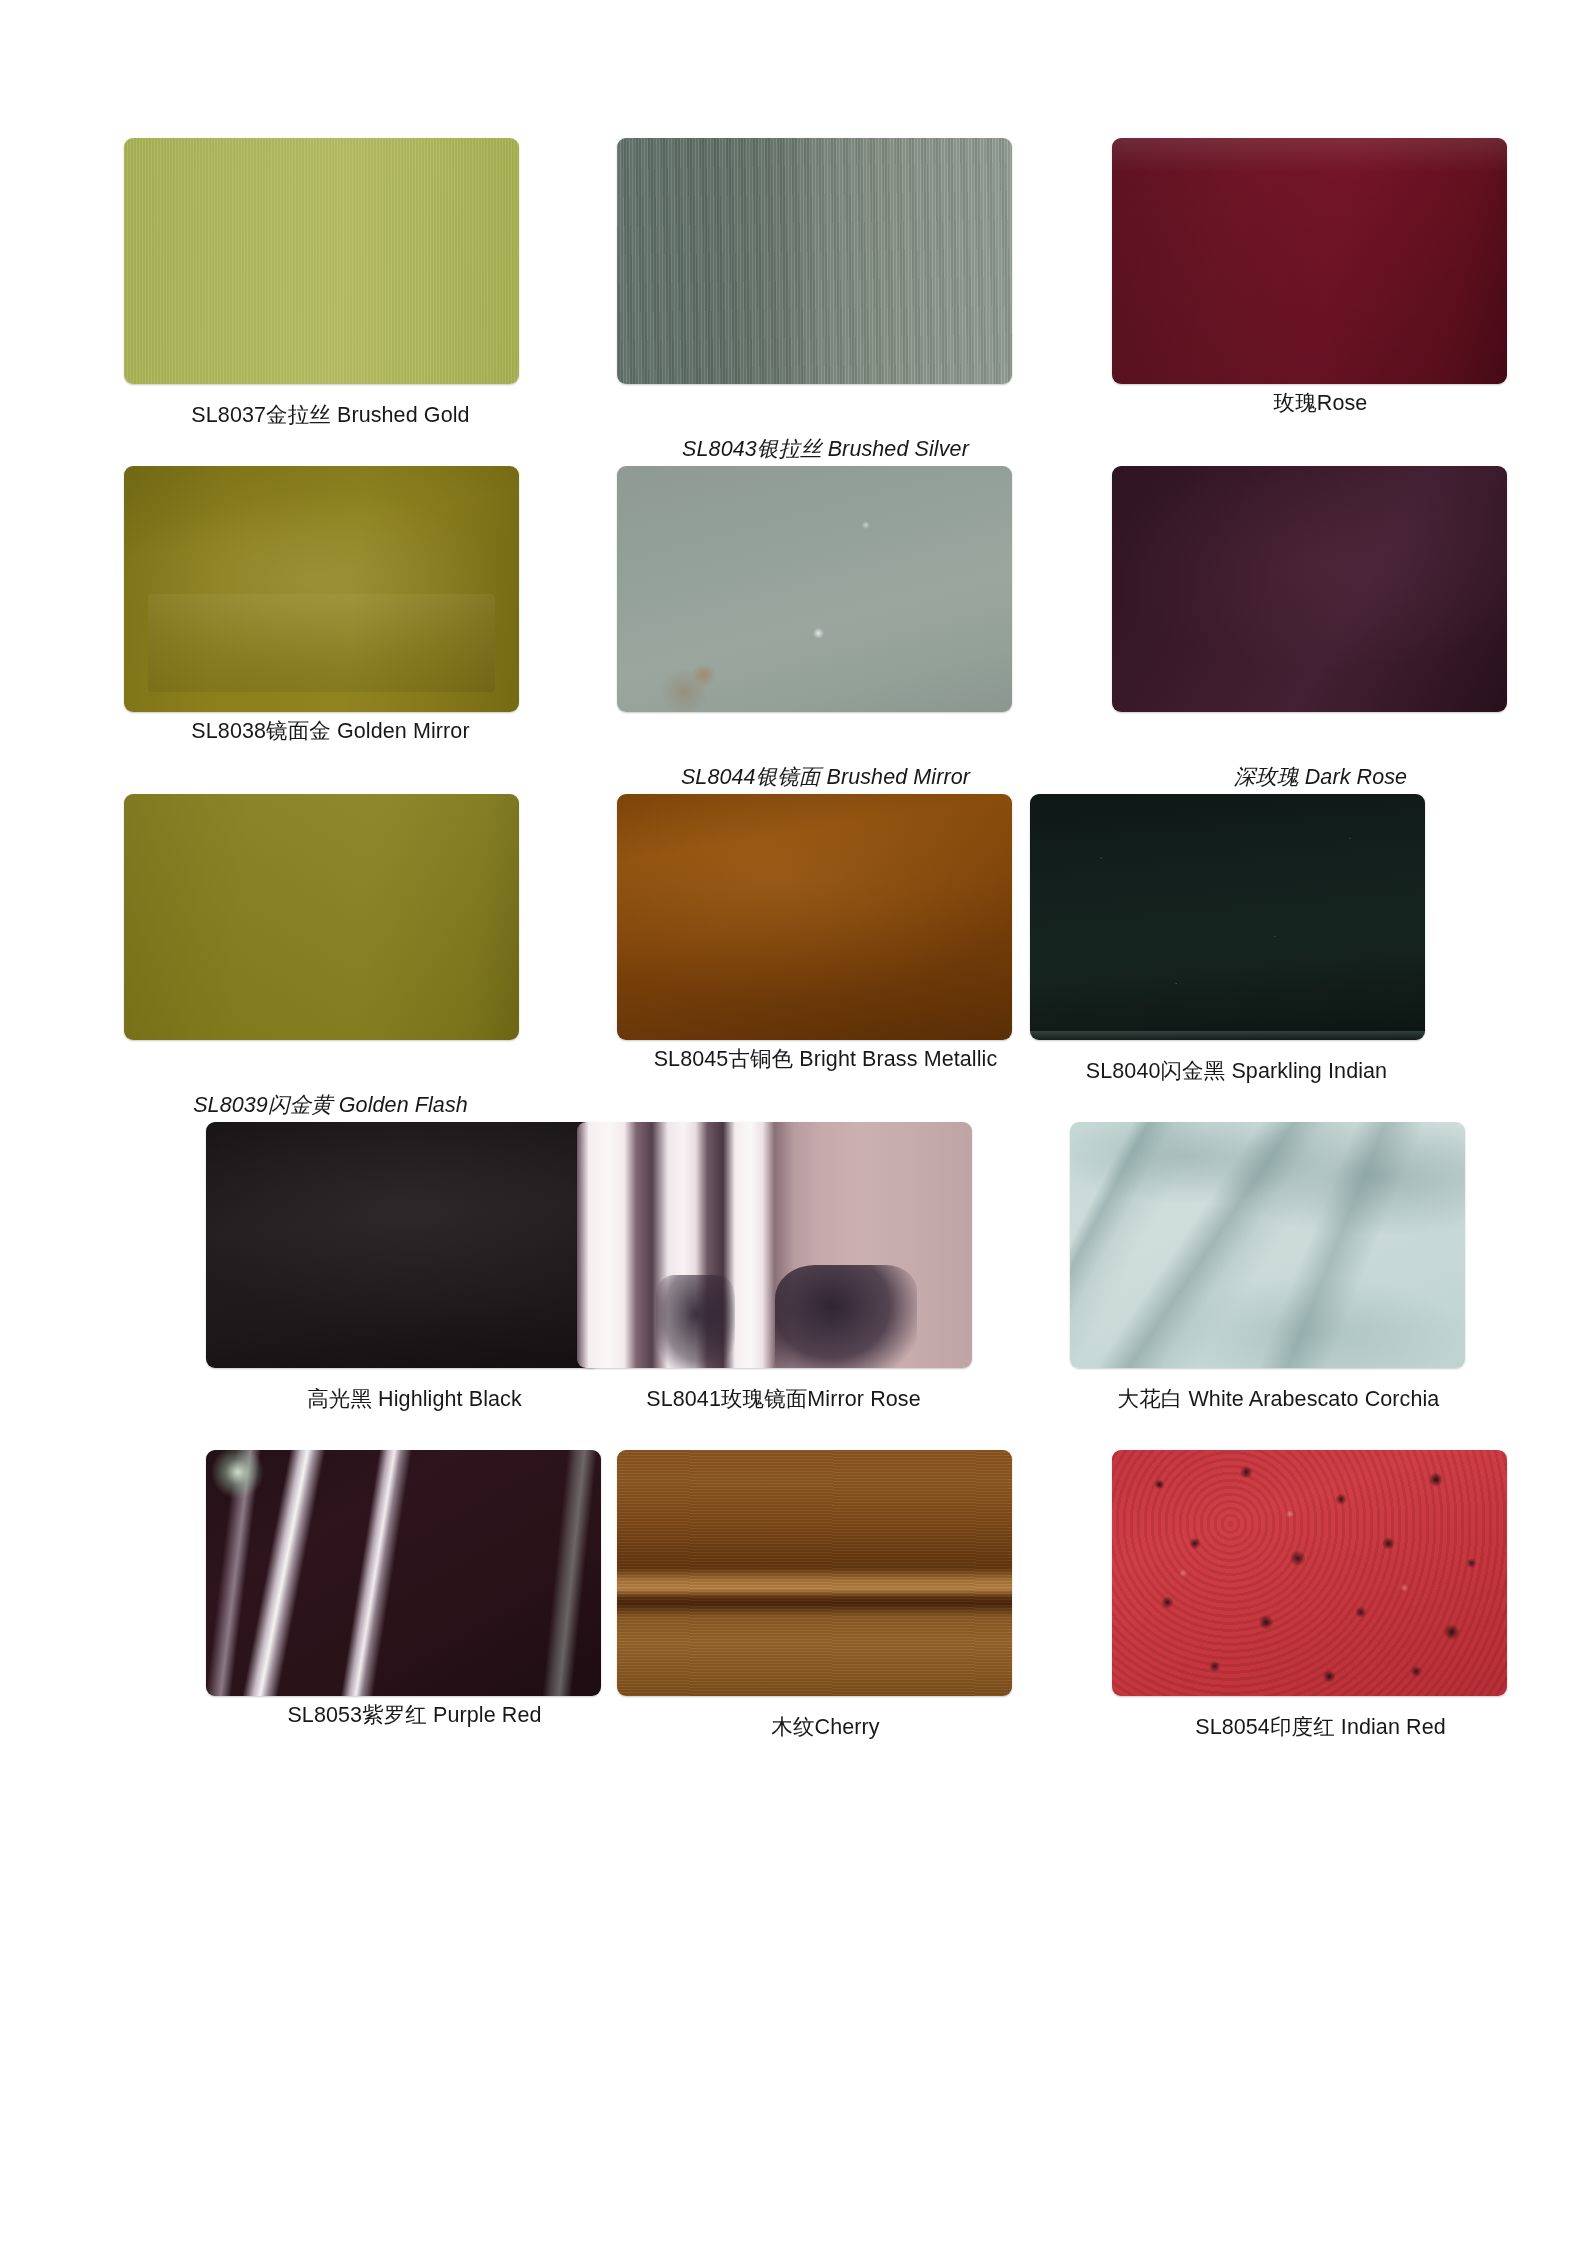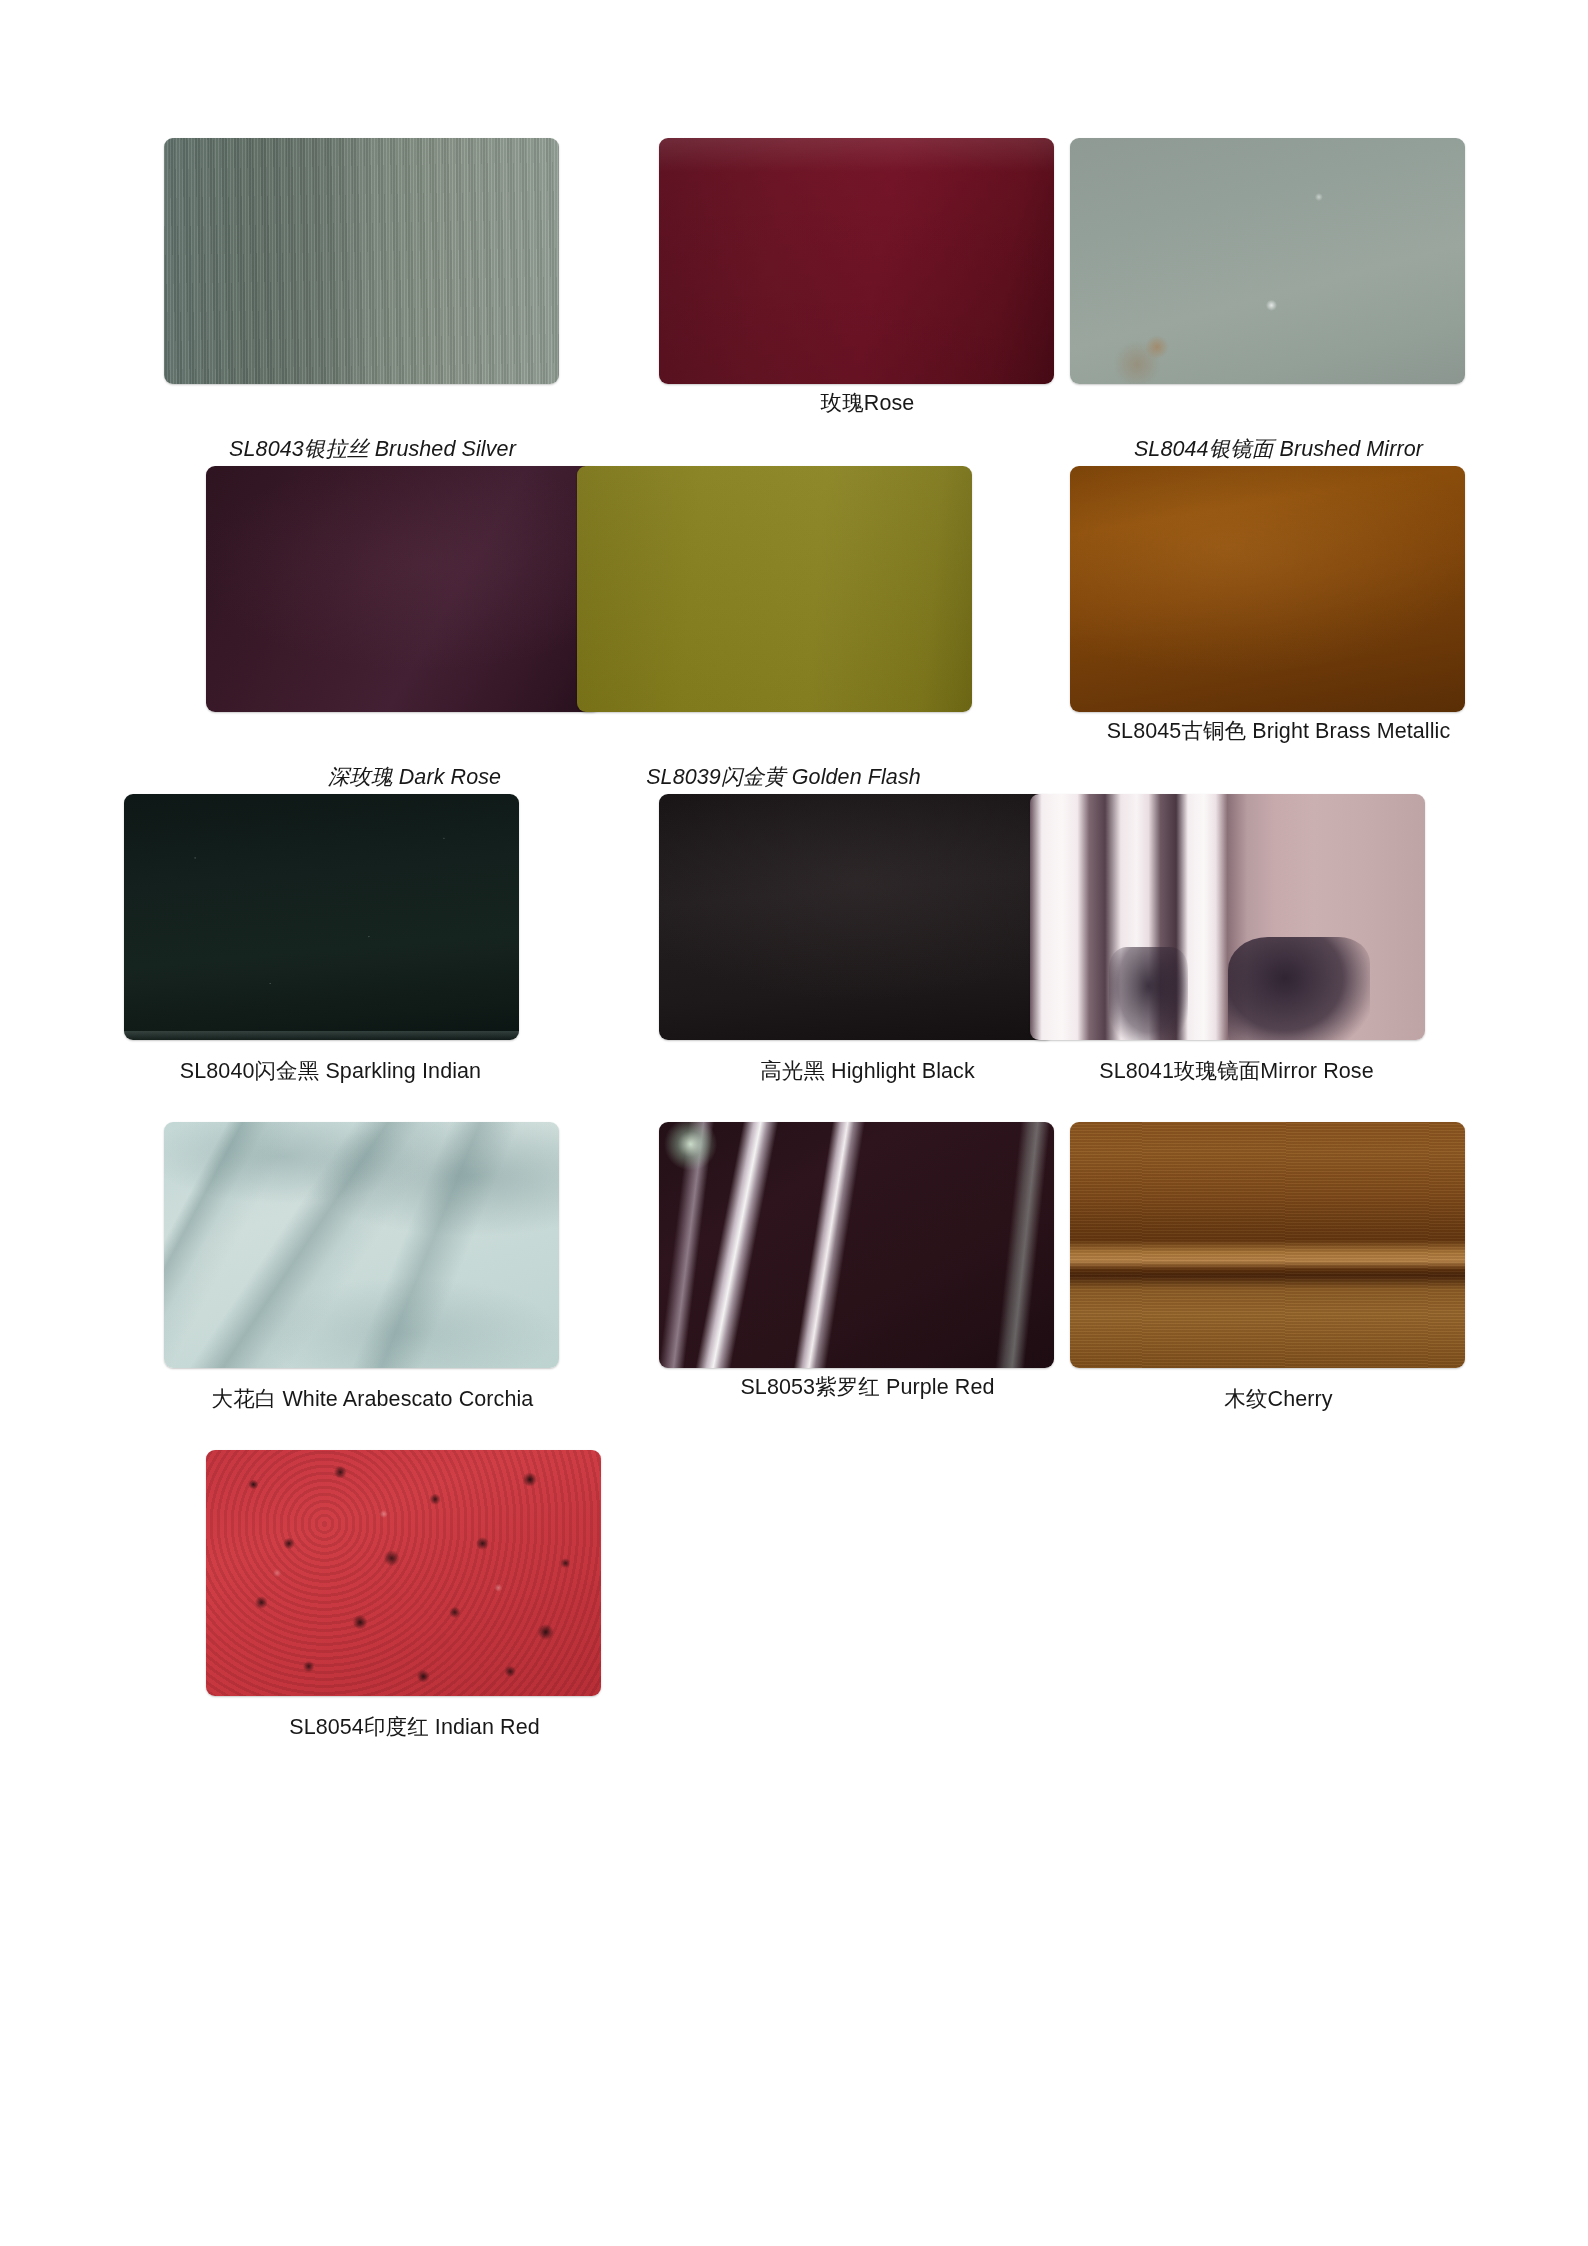--- a/index.html
+++ b/index.html
@@ -315,39 +315,55 @@
         rgba(220,70,75,0.10) 3px, rgba(220,70,75,0.10) 7px),
       linear-gradient(160deg, #c43540 0%, #cf3d45 30%, #c3343d 62%, #b32c35 100%);
   }
 </style>
 </head>
 <body>
 
 <div class="sheet">
   <div class="grid">
 
+    <div class="cell col-0">
+      <div class="swatch-wrap">
+        <div class="swatch">
+          <div class="layer tx-brushed-gold"></div>
+        </div>
+      </div>
+      <div class="caption">SL8037金拉丝  Brushed Gold</div>
+    </div>
 
     <div class="cell col-1">
       <div class="swatch-wrap">
         <div class="swatch">
           <div class="layer tx-brushed-silver"></div>
         </div>
       </div>
       <div class="caption cap-dn-mid">SL8043银拉丝  Brushed Silver</div>
     </div>
 
     <div class="cell col-2">
       <div class="swatch-wrap">
         <div class="swatch">
           <div class="layer tx-rose"></div>
         </div>
       </div>
       <div class="caption cap-up-small">玫瑰Rose</div>
     </div>
 
+    <div class="cell col-0">
+      <div class="swatch-wrap">
+        <div class="swatch">
+          <div class="layer tx-golden-mirror"></div>
+        </div>
+      </div>
+      <div class="caption cap-up-small">SL8038镜面金  Golden Mirror</div>
+    </div>
 
     <div class="cell col-1">
       <div class="swatch-wrap">
         <div class="swatch">
           <div class="layer tx-silver-mirror"></div>
         </div>
       </div>
       <div class="caption cap-dn-mid">SL8044银镜面  Brushed Mirror</div>
     </div>
 

